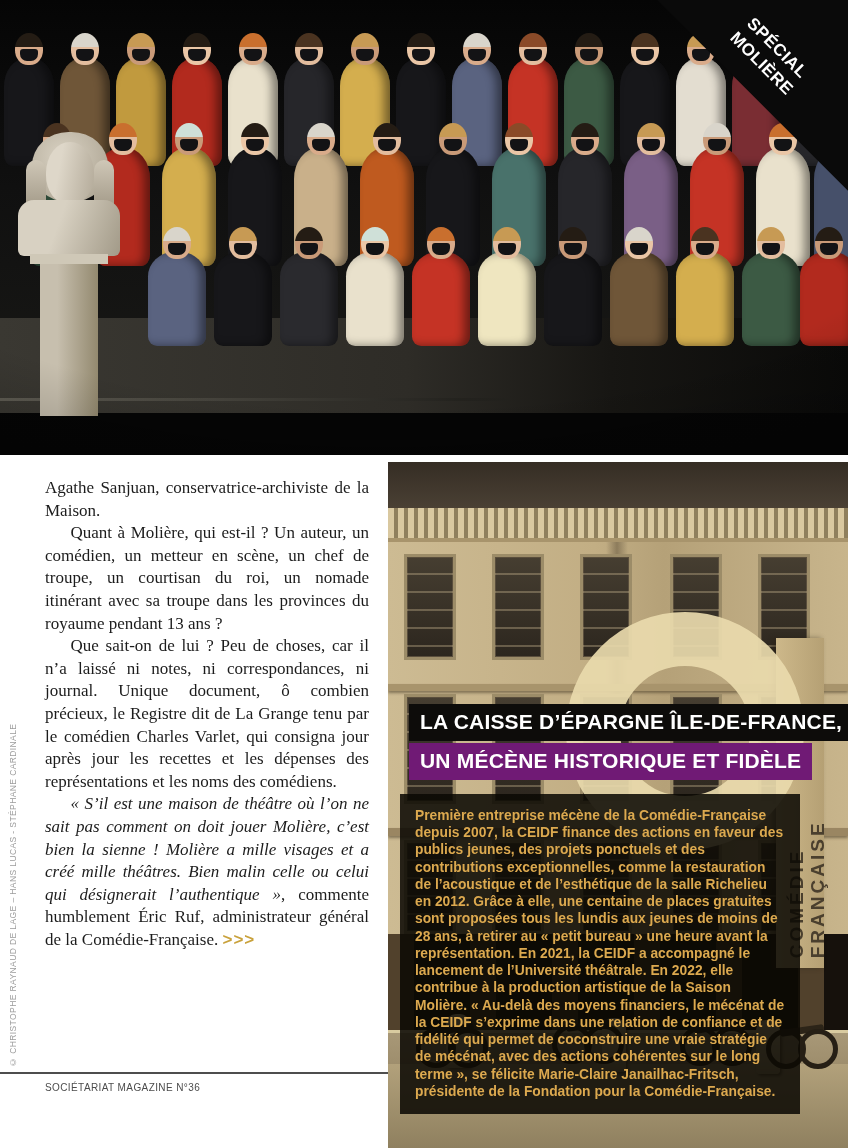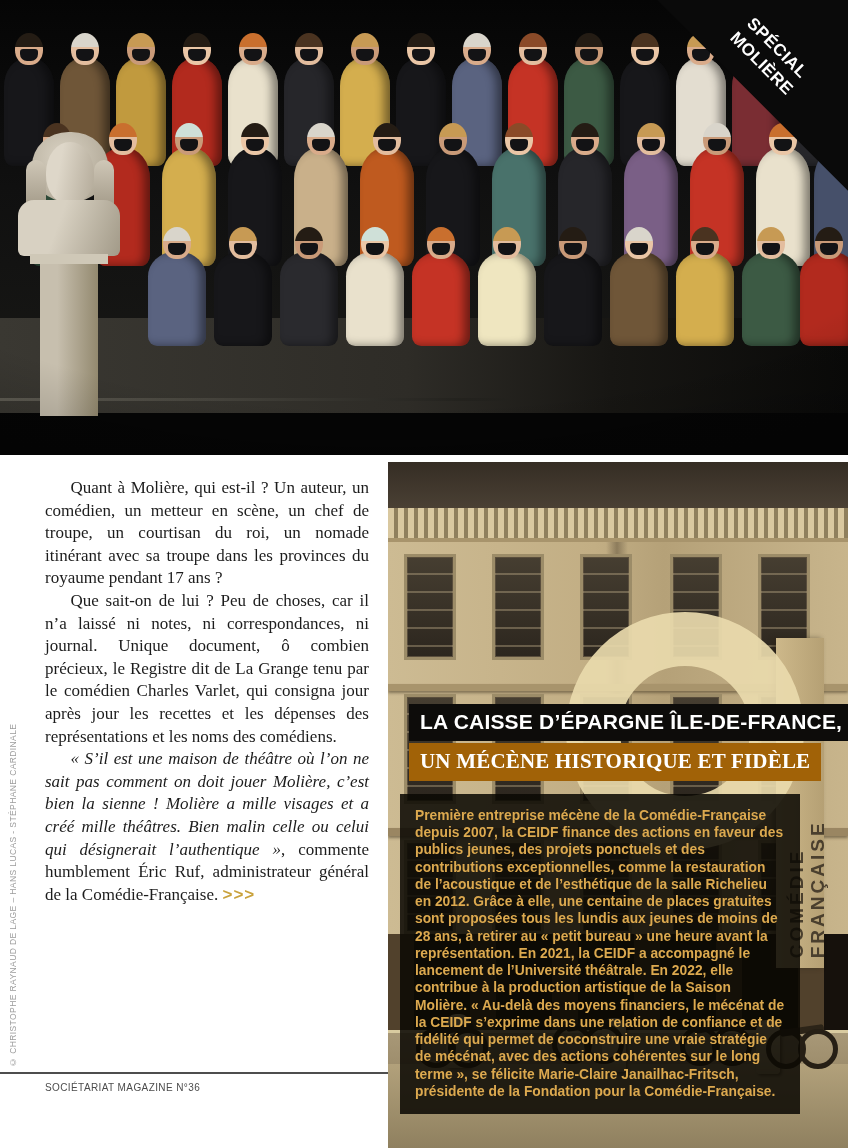--- a/index.html
+++ b/index.html
@@ -109,21 +109,21 @@
       border:54px solid rgba(233,218,173,.92);z-index:4;box-sizing:border-box;}
   .building-sign{position:absolute;left:388px;top:176px;width:48px;height:330px;z-index:3;
       background:linear-gradient(90deg,#cdb88a,#b5a074);box-shadow:-3px 0 5px rgba(40,30,16,.4);}
   .sign-text{position:absolute;left:264px;top:320px;width:310px;z-index:3;
       transform:rotate(-90deg);transform-origin:center;
       font-weight:bold;font-size:19px;letter-spacing:3px;line-height:1.12;color:#4a3f2e;}
 
   .bar{position:absolute;z-index:6;white-space:nowrap;font-weight:bold;font-size:21px;
       color:#ffffff;padding:6px 11px 7px 11px;letter-spacing:.2px;}
   .bar-black{left:21px;top:242px;background:#0d0c0a;}
-  .bar-gold{left:21px;top:281px;background:#a16207;font-family:Liberation Serif, serif;}
+  .bar-gold{left:21px;top:281px;background:#701a75;}
 
   .panel-text{position:absolute;left:12px;top:332px;width:370px;z-index:5;
       background:rgba(12,9,4,.87);padding:13px 15px 14px 15px;
       color:#DCA94F;font-weight:bold;font-size:13.8px;line-height:1.25;}
   .panel-text .q{}
 </style>
 </head>
 <body>
 
 <div class="page">
@@ -190,21 +190,22 @@
     <div class="corner-banner">
       <div class="txt">
         <div>SPÉCIAL</div>
         <div>MOLIÈRE</div>
       </div>
     </div>
 
   </div>
 
   <div class="left-col">
-    <p class="ind">Quant à Molière, qui est-il ? Un auteur, un comédien, un metteur en scène, un chef de troupe, un courtisan du roi, un nomade itinérant avec sa troupe dans les provinces du royaume pendant 17 ans ?</p>
+    <p>Agathe Sanjuan, conservatrice-archiviste de la Maison.</p>
+    <p class="ind">Quant à Molière, qui est-il ? Un auteur, un comédien, un metteur en scène, un chef de troupe, un courtisan du roi, un nomade itinérant avec sa troupe dans les provinces du royaume pendant 13 ans ?</p>
     <p class="ind">Que sait-on de lui ? Peu de choses, car il n’a laissé ni notes, ni correspondances, ni journal. Unique document, ô combien précieux, le Registre dit de La Grange tenu par le comédien Charles Varlet, qui consigna jour après jour les recettes et les dépenses des représentations et les noms des comédiens.</p>
     <p class="ind"><span class="quote-italic">« S’il est une maison de théâtre où l’on ne sait pas comment on doit jouer Molière, c’est bien la sienne ! Molière a mille visages et a créé mille théâtres. Bien malin celle ou celui qui désignerait l’authentique »</span><span>, commente humblement Éric Ruf, administrateur général de la Comédie-Française. </span><span class="cont-marker">&gt;&gt;&gt;</span></p>
   </div>
 
   <div class="photo-credit">© CHRISTOPHE RAYNAUD DE LAGE – HANS LUCAS - STÉPHANE CARDINALE</div>
 
   <div class="footer-rule"></div>
   <div class="footer-text">SOCIÉTARIAT MAGAZINE N°36</div>
 
   <div class="building">

